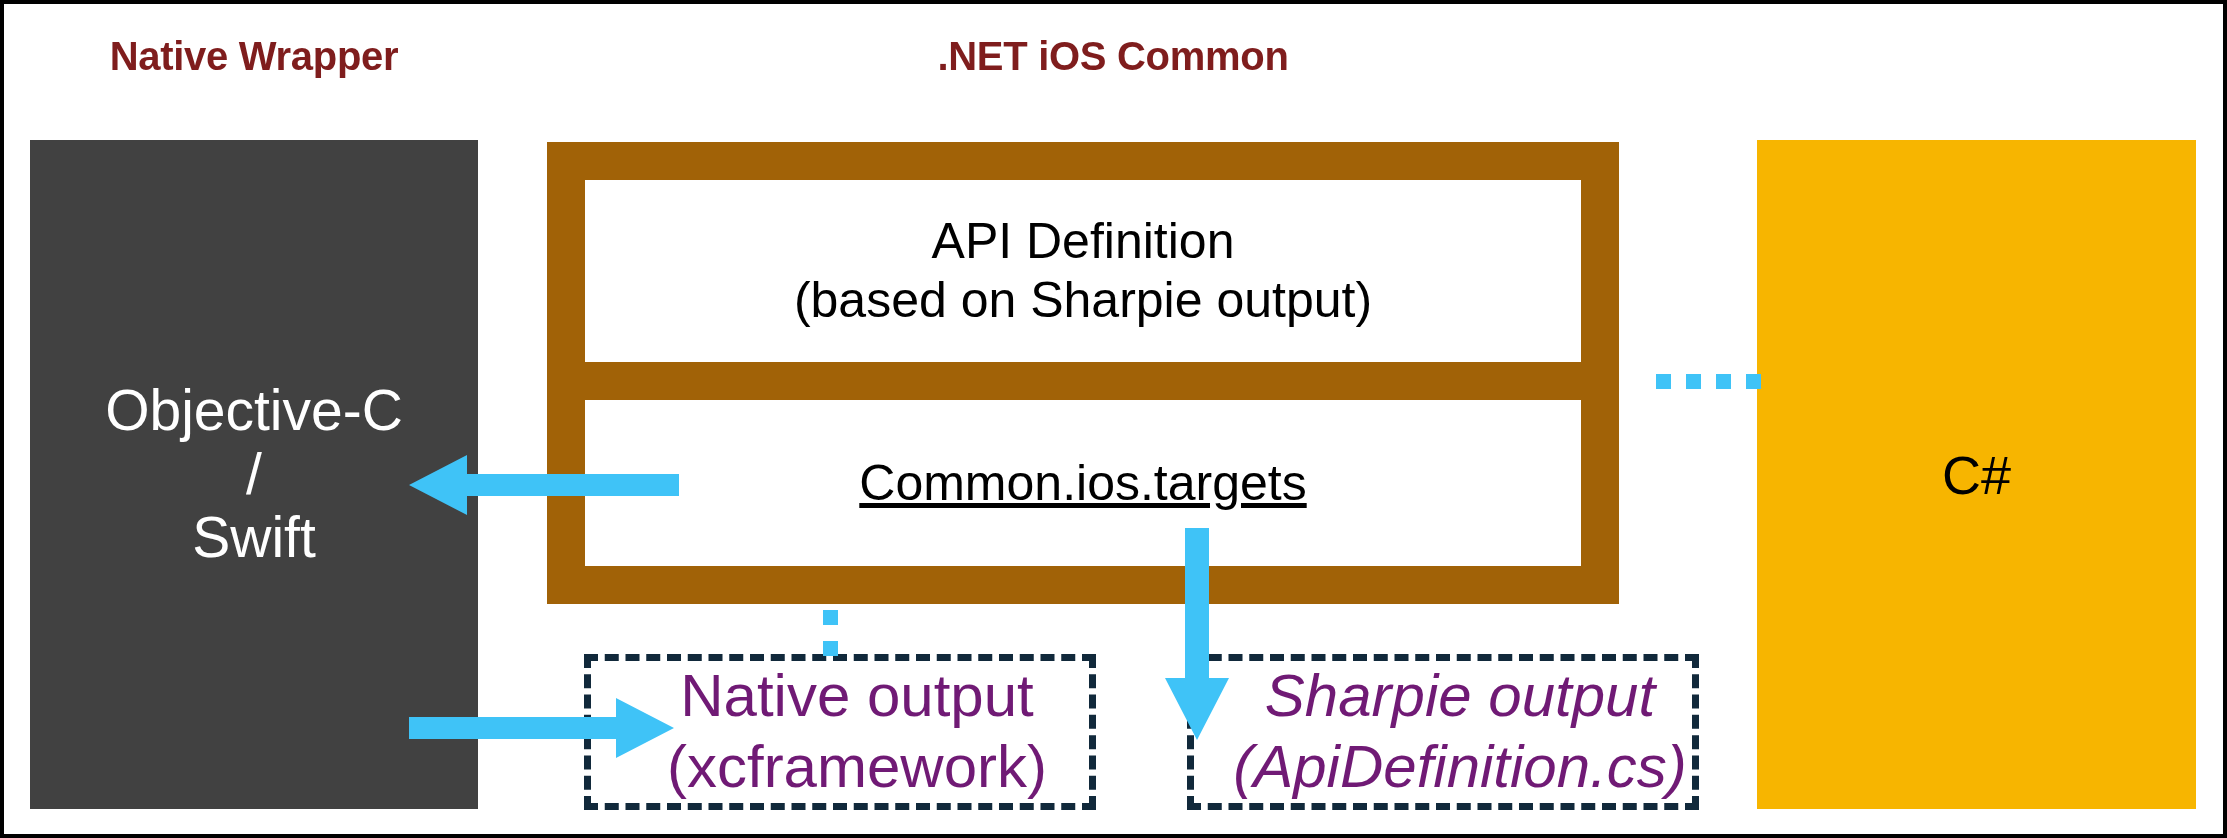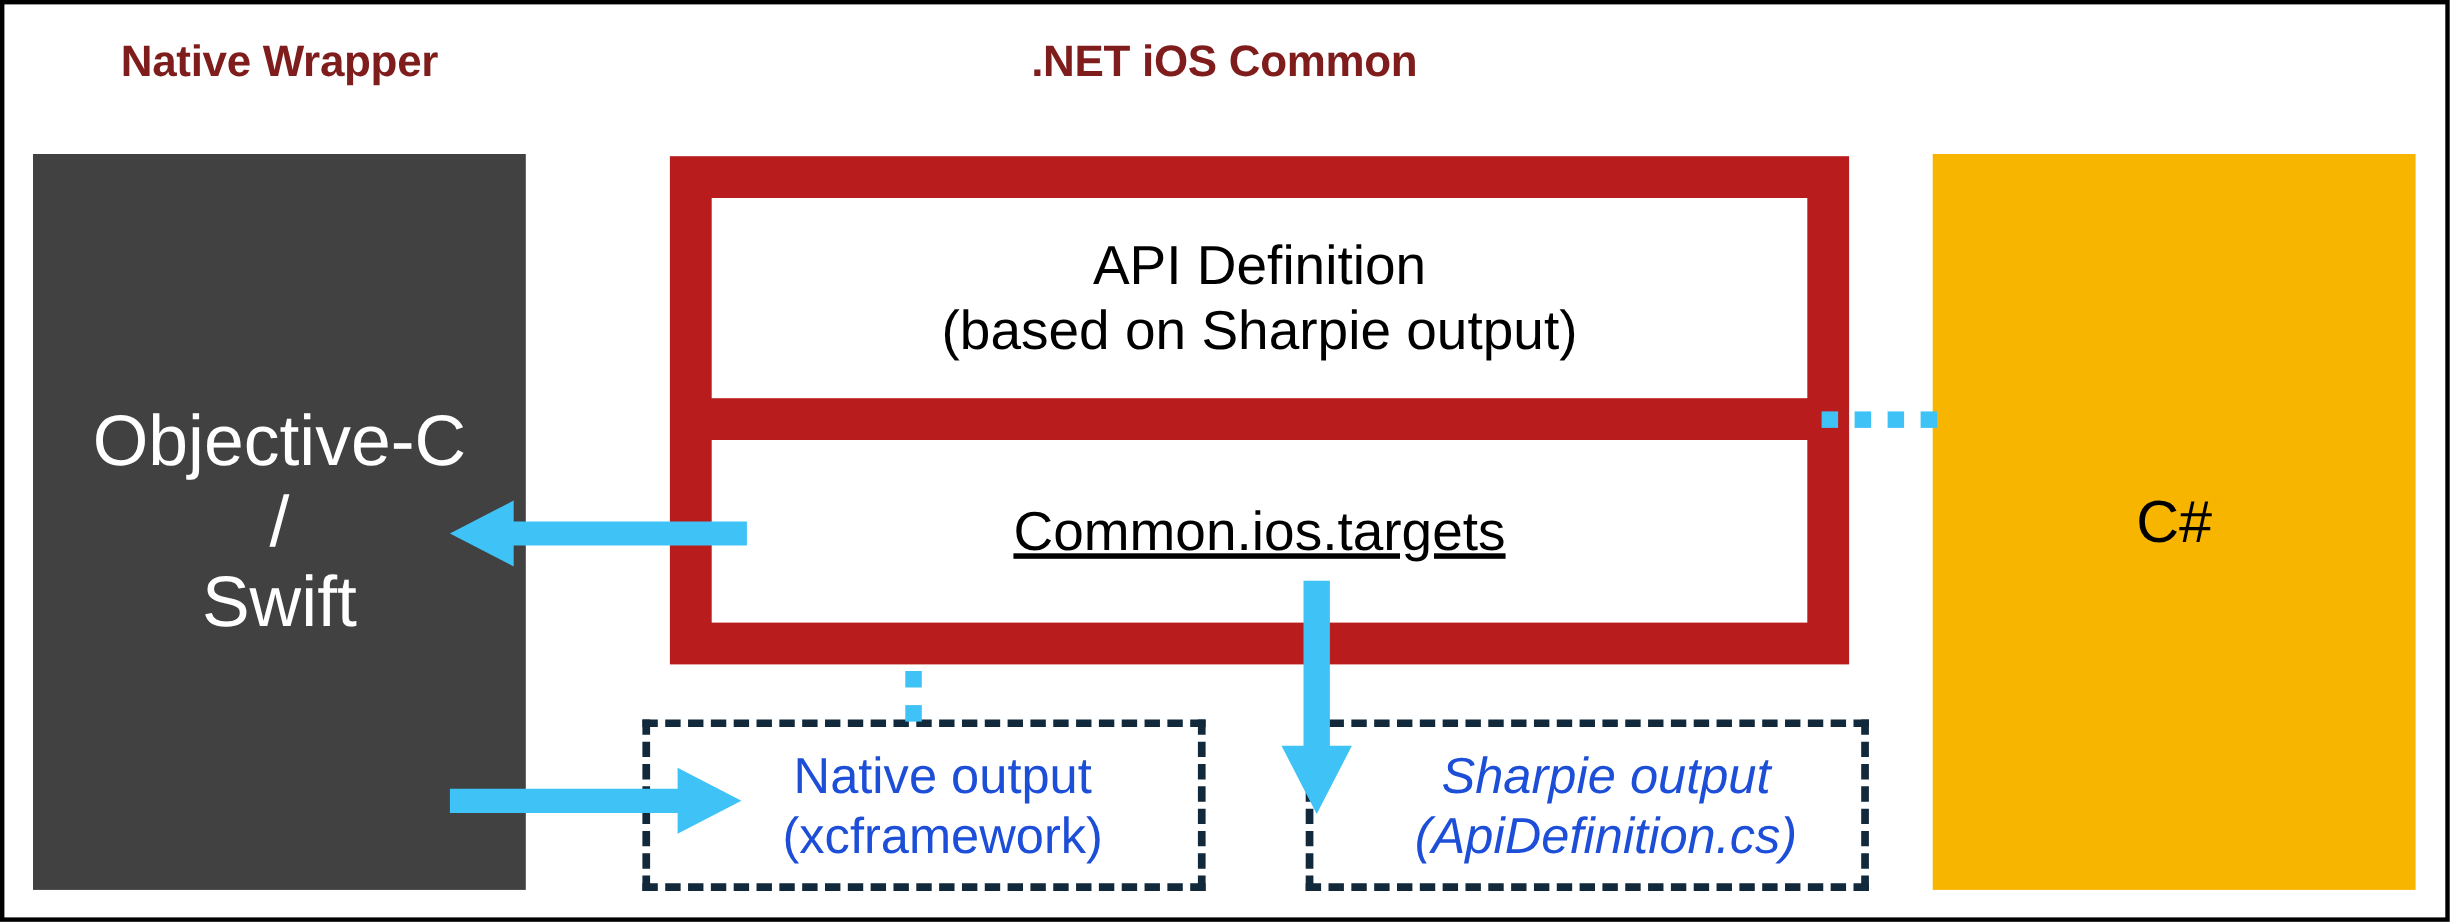--- a/index.html
+++ b/index.html
@@ -36,33 +36,33 @@
     position: absolute;
     left: 26px; top: 136px;
     width: 448px; height: 669px;
     background: #414141;
     display: flex;
     align-items: center;
     justify-content: center;
   }
   .native-panel-label {
     color: #ffffff;
-    font-size: 65px;
+    font-size: 57px;
     line-height: 1.12;
     text-align: center;
     white-space: pre-line;
     font-weight: normal;
   }
 
   
   .binding-container {
     position: absolute;
-    left: 605px; top: 138px;
+    left: 543px; top: 138px;
     width: 1072px; height: 462px;
-    background: #b91c1c;
+    background: #a16207;
   }
   .binding-inner {
     position: absolute;
     background: #ffffff;
     display: flex;
     align-items: center;
     justify-content: center;
     text-align: center;
     color: #000000;
   }
@@ -102,23 +102,23 @@
     background: transparent;
     display: flex;
     align-items: center;
     justify-content: center;
     text-align: center;
     box-sizing: border-box;
   }
   .dashed-box.native-out  { left: 580px;  top: 650px; width: 512px; height: 156px; }
   .dashed-box.sharpie-out { left: 1183px; top: 650px; width: 512px; height: 156px; font-style: italic; }
   .dashed-label {
-    font-size: 46px;
+    font-size: 60px;
     line-height: 1.18;
-    color: #1d4ed8;
+    color: #701a75;
     white-space: pre-line;
     padding-left: 34px;
   }
 
   
   .arrow-svg { position: absolute; overflow: visible; }
 
   
   .dotted-h {
     position: absolute;

